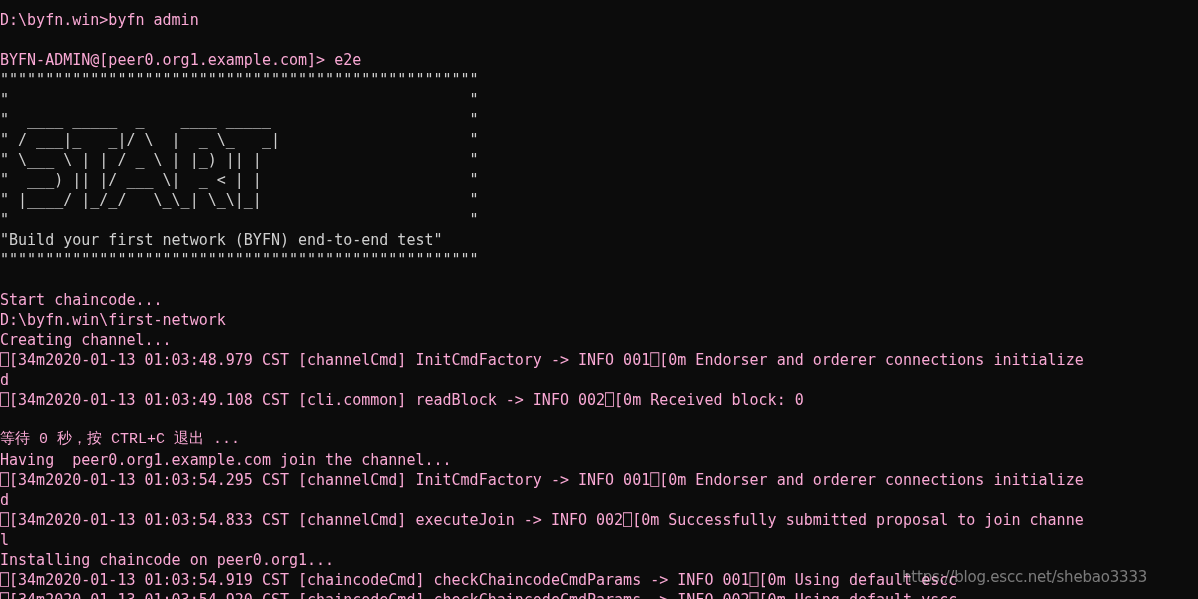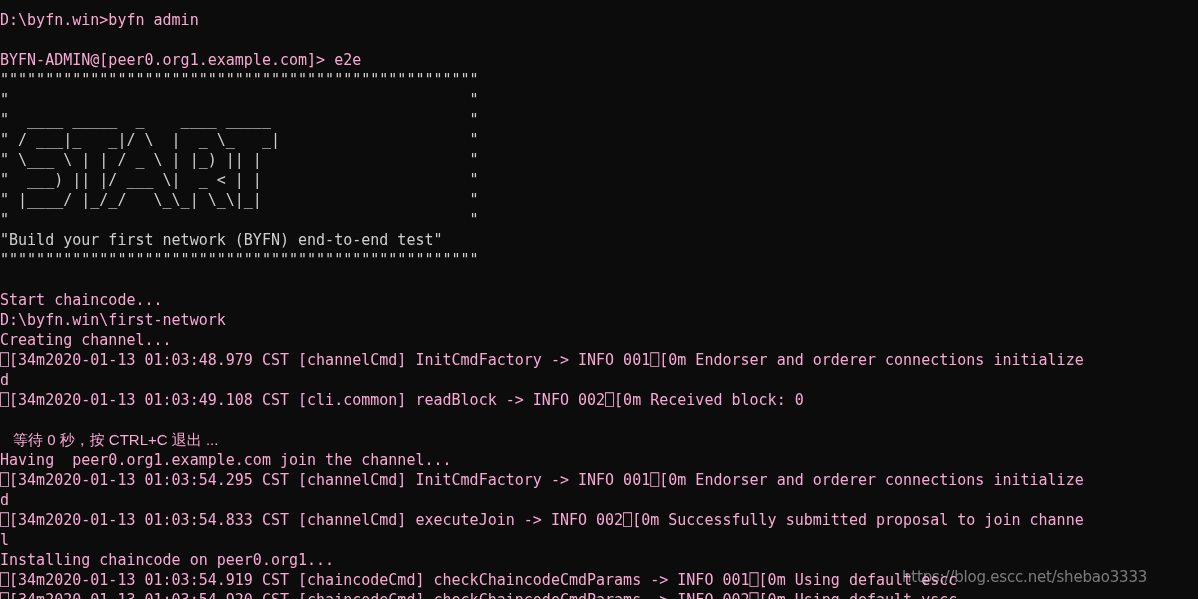--- a/index.html
+++ b/index.html
@@ -37,23 +37,22 @@
     color: #f9a8d4;
   }
   .line.blank {
     color: transparent;
   }
   
   .banner-line {
     color: #cfcfcf;
   }
   .cjk {
-    font-family: Liberation Sans, sans-serif;
+    font-family: Liberation Mono, monospace;
     font-size: 15px;
-    padding-left: 13px;
   }
   #watermark {
     position: absolute;
     left: 902px;
     top: 567px;
     font-family: "DejaVu Sans", "Liberation Sans", sans-serif;
     font-size: 15px;
     line-height: 20px;
     color: rgba(214, 214, 214, 0.55);
     white-space: pre;

